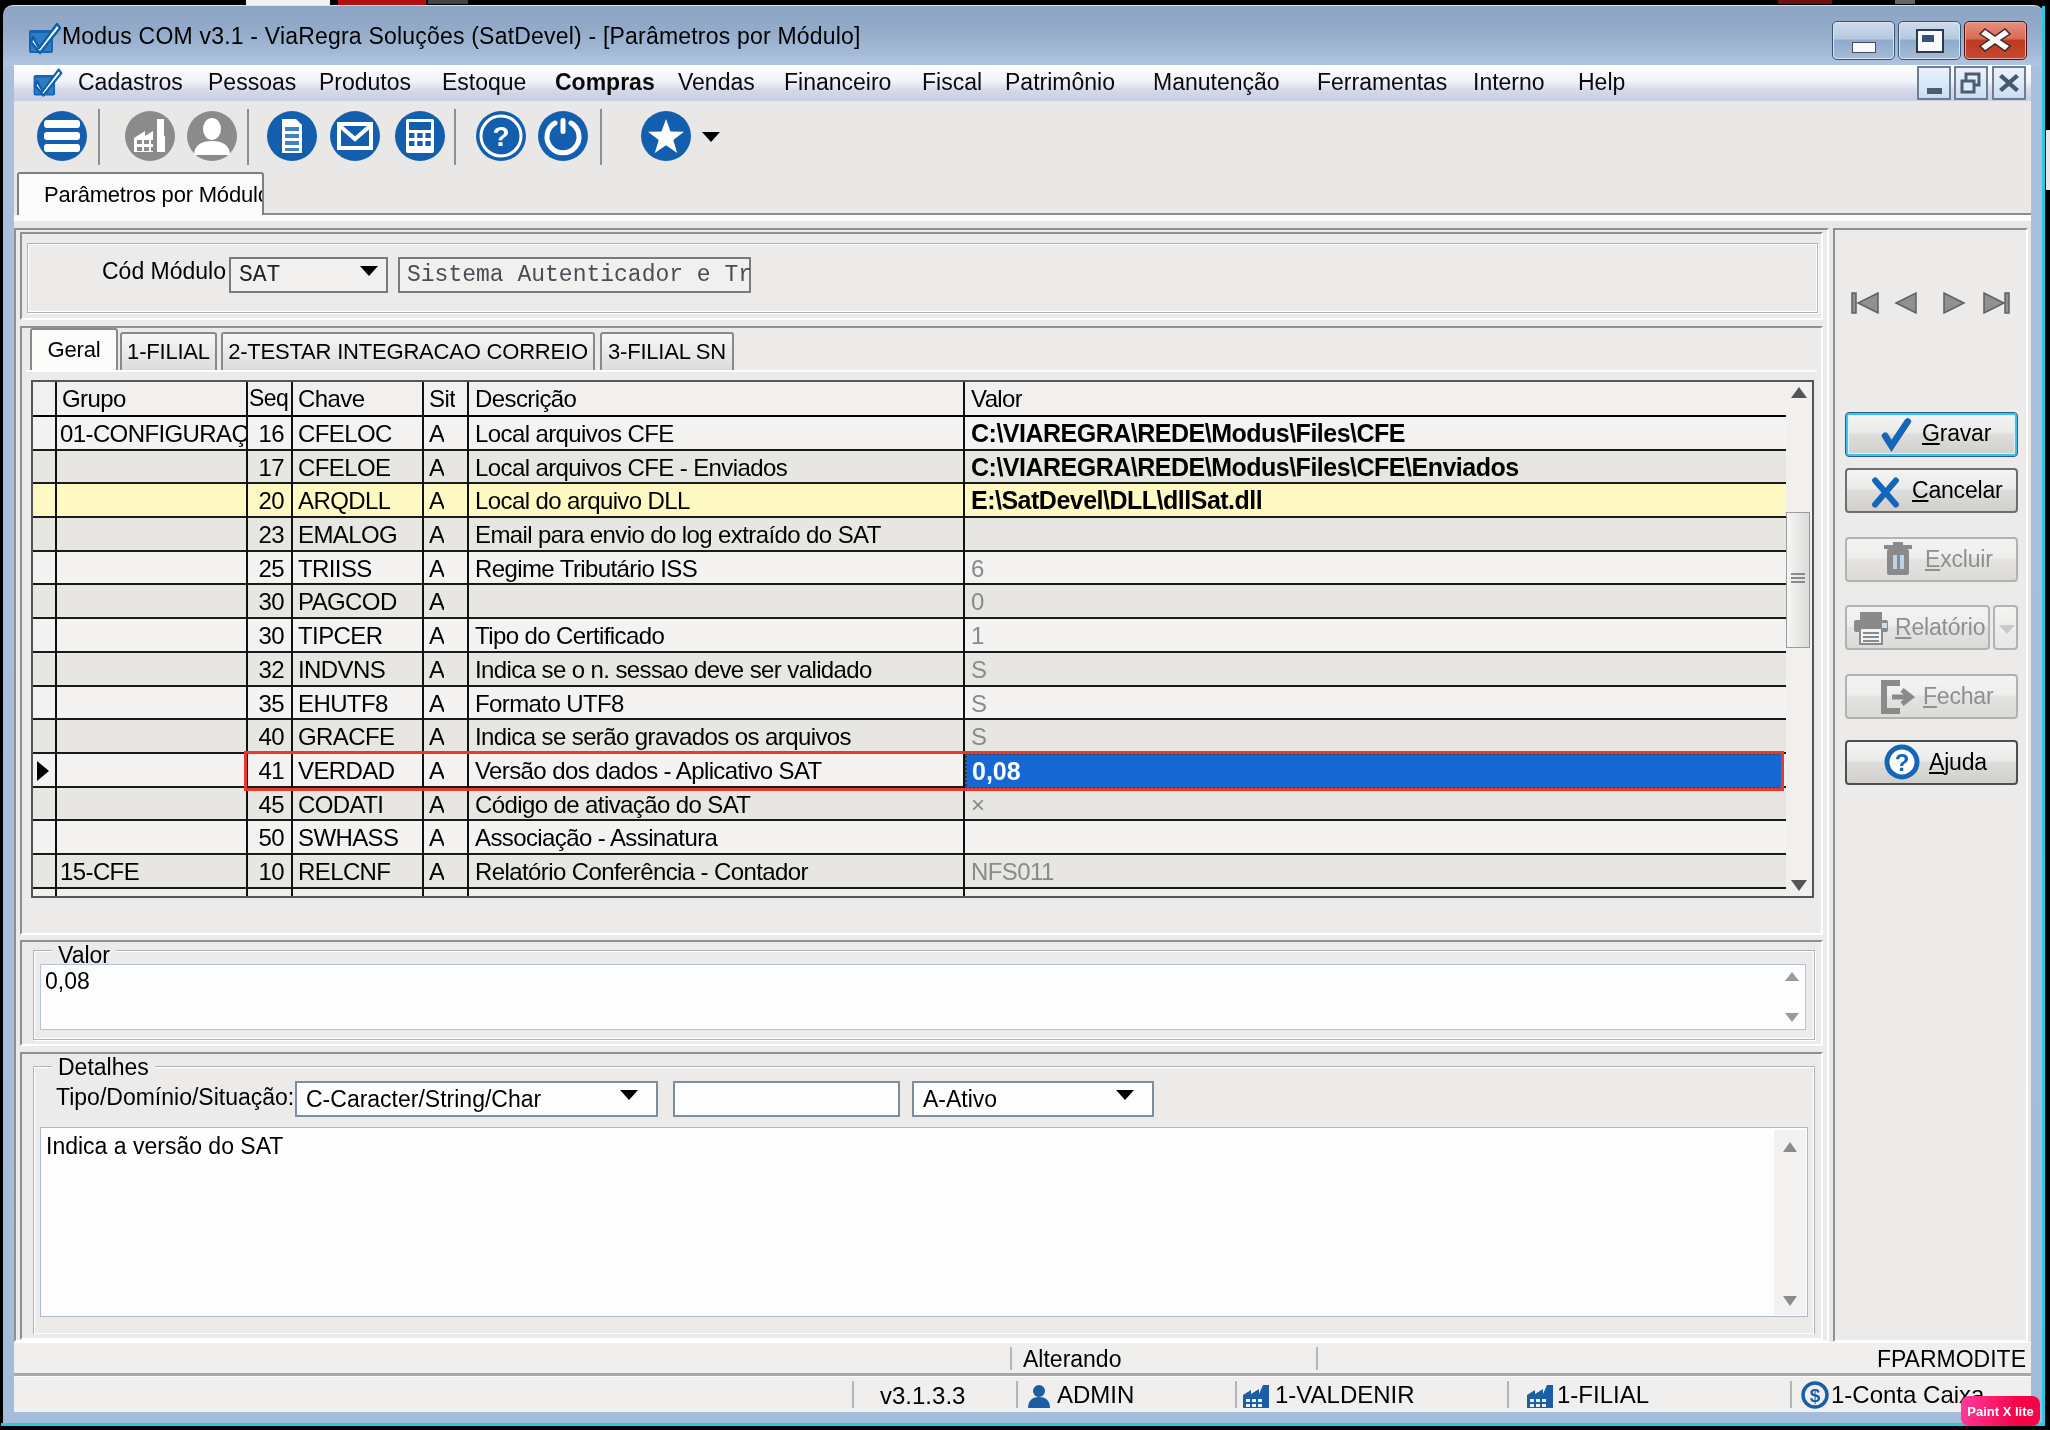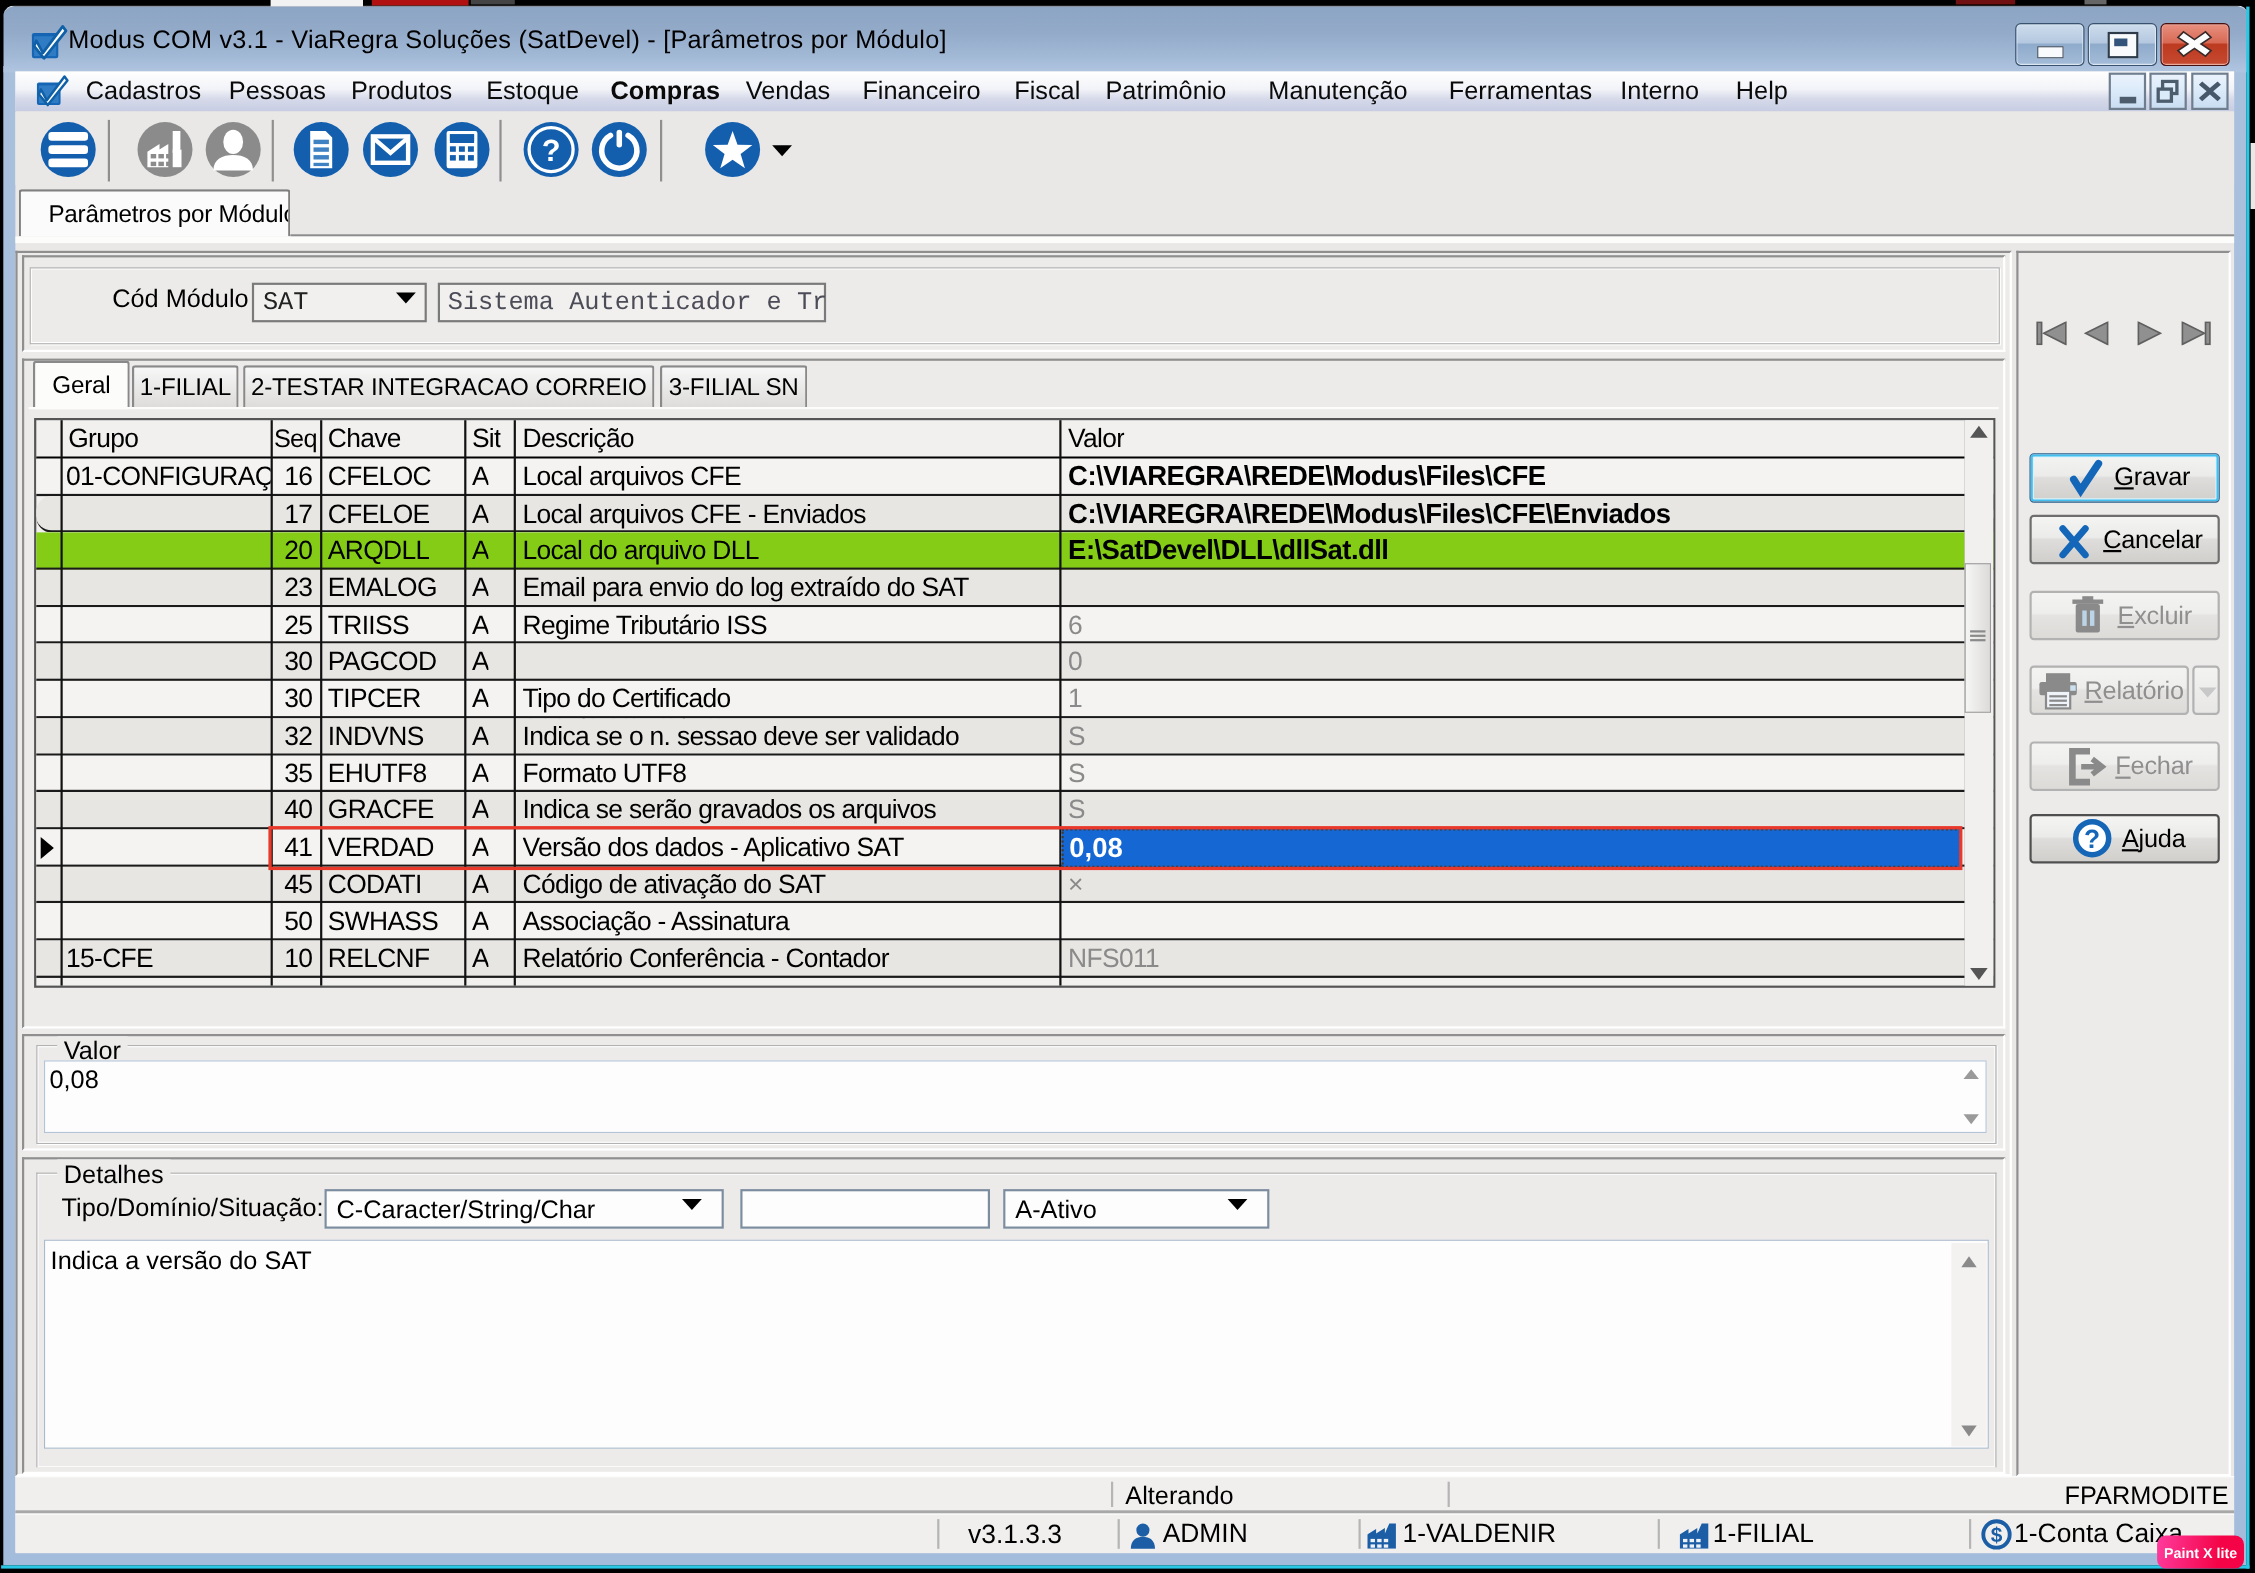--- a/index.html
+++ b/index.html
@@ -234,28 +234,28 @@
       </div>
       <div id="gridrows">
       <div class="grow" style="top:35px;height:34px;background:#f4f3f1;">
       <div class="cell" style="left:27px;width:186px;">01-CONFIGURAÇÃ</div>
       <div class="cell" style="left:213px;width:42px;text-align:right;padding-right:4px;box-sizing:border-box;">16</div>
       <div class="cell" style="left:265px;">CFELOC</div>
       <div class="cell" style="left:396px;">A</div>
       <div class="cell" style="left:442px;width:486px;">Local arquivos CFE</div>
       <div class="cell" style="left:938px;font-weight:bold;font-size:25px;letter-spacing:-0.5px;">C:\VIAREGRA\REDE\Modus\Files\CFE</div>
       </div>
-      <div class="grow" style="top:69px;height:33px;background:#e8e6e3;border-radius:14px;">
+      <div class="grow" style="top:69px;height:33px;background:#e8e6e3;">
       <div class="cell" style="left:213px;width:42px;text-align:right;padding-right:4px;box-sizing:border-box;">17</div>
       <div class="cell" style="left:265px;">CFELOE</div>
       <div class="cell" style="left:396px;">A</div>
       <div class="cell" style="left:442px;width:486px;">Local arquivos CFE - Enviados</div>
       <div class="cell" style="left:938px;font-weight:bold;font-size:25px;letter-spacing:-0.5px;">C:\VIAREGRA\REDE\Modus\Files\CFE\Enviados</div>
       </div>
-      <div class="grow" style="top:102px;height:34px;background:#84cc16;">
+      <div class="grow" style="top:102px;height:34px;background:#fef9c3;">
       <div class="cell" style="left:213px;width:42px;text-align:right;padding-right:4px;box-sizing:border-box;">20</div>
       <div class="cell" style="left:265px;">ARQDLL</div>
       <div class="cell" style="left:396px;">A</div>
       <div class="cell" style="left:442px;width:486px;">Local do arquivo DLL</div>
       <div class="cell" style="left:938px;font-weight:bold;font-size:25px;letter-spacing:-0.5px;">E:\SatDevel\DLL\dllSat.dll</div>
       </div>
       <div class="grow" style="top:136px;height:34px;background:#e8e6e3;">
       <div class="cell" style="left:213px;width:42px;text-align:right;padding-right:4px;box-sizing:border-box;">23</div>
       <div class="cell" style="left:265px;">EMALOG</div>
       <div class="cell" style="left:396px;">A</div>

